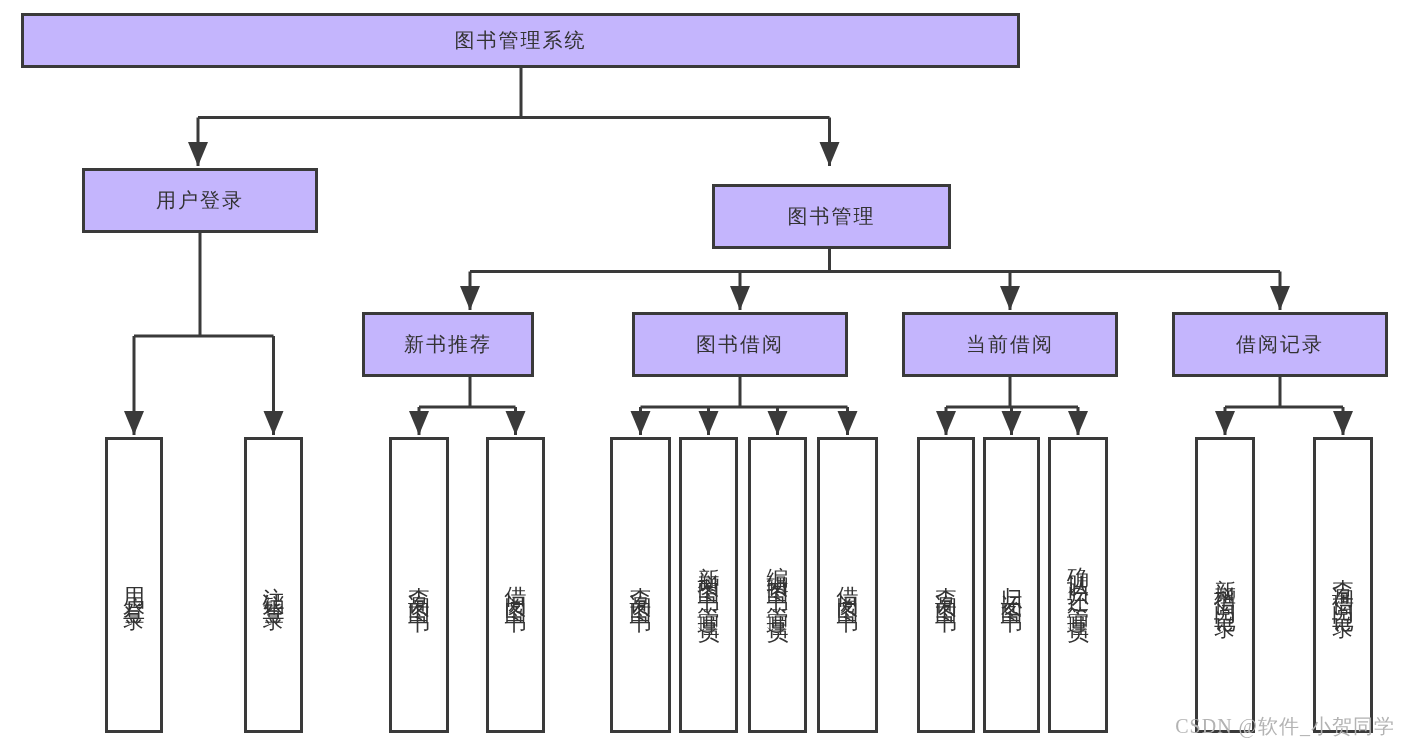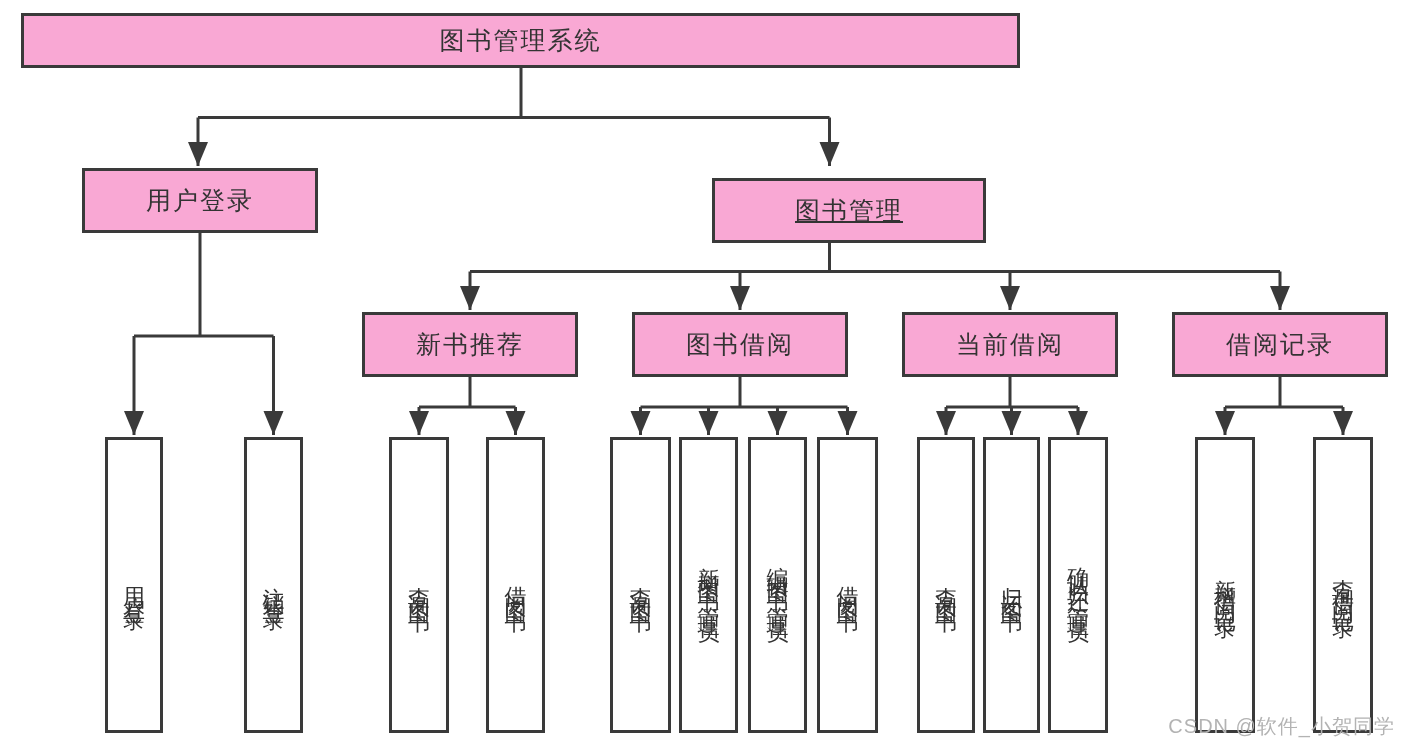--- a/index.html
+++ b/index.html
@@ -28,27 +28,27 @@
   svg.connectors path,
   svg.connectors line {
     stroke: var(--line);
     stroke-width: 3;
     fill: none;
   }
   .arrow-fill { fill: var(--line); }
 
   .node {
     position: absolute;
-    background: #f9a8d4;
+    background: #c4b5fd;
     border: 3px solid var(--line);
     display: flex;
     align-items: center;
     justify-content: center;
     color: var(--text);
-    font-size: 25px;
+    font-size: 20px;
     letter-spacing: 2px;
     text-align: center;
   }
   .node .hlabel { white-space: nowrap; }
 
   .leaf {
     position: absolute;
     top: 437px;
     height: 296px;
     background: #ffffff;
@@ -69,20 +69,21 @@
 
   .watermark {
     position: absolute;
     right: 10px;
     bottom: 7px;
     font-size: 20px;
     letter-spacing: 1px;
     color: var(--watermark);
     white-space: nowrap;
     pointer-events: none;
+    font-family: Liberation Serif, serif;
   }
 </style>
 </head>
 <body>
 
 <div class="canvas">
 
   <svg class="connectors" viewBox="0 0 1405 747" xmlns="http://www.w3.org/2000/svg" aria-hidden="true">
     <defs>
       <marker id="arrowhead" markerUnits="userSpaceOnUse" markerWidth="26" markerHeight="22" viewBox="0 0 26 22" refX="24" refY="11" orient="auto">
@@ -133,25 +134,25 @@
     <line x1="1343" y1="407" x2="1343" y2="435" marker-end="url(#arrowhead)"></line>
   </svg>
 
   <div class="node" style="left:21px; top:13px; width:999px; height:55px;">
     <span class="hlabel">图书管理系统</span>
   </div>
 
   <div class="node" style="left:82px; top:168px; width:236px; height:65px;">
     <span class="hlabel">用户登录</span>
   </div>
-  <div class="node" style="left:712px; top:178px; width:274px; height:65px;text-decoration:underline;">
+  <div class="node" style="left:712px; top:184px; width:239px; height:65px;">
     <span class="hlabel">图书管理</span>
   </div>
 
-  <div class="node" style="left:362px; top:312px; width:216px; height:65px;align-items:center;">
+  <div class="node" style="left:362px; top:312px; width:172px; height:65px;align-items:center;">
     <span class="hlabel">新书推荐</span>
   </div>
   <div class="node" style="left:902px; top:312px; width:216px; height:65px;">
     <span class="hlabel">当前借阅</span>
   </div>
   <div class="node" style="left:632px; top:312px; width:216px; height:65px;">
     <span class="hlabel">图书借阅</span>
   </div>
   <div class="node" style="left:1172px; top:312px; width:216px; height:65px;">
     <span class="hlabel">借阅记录</span>

